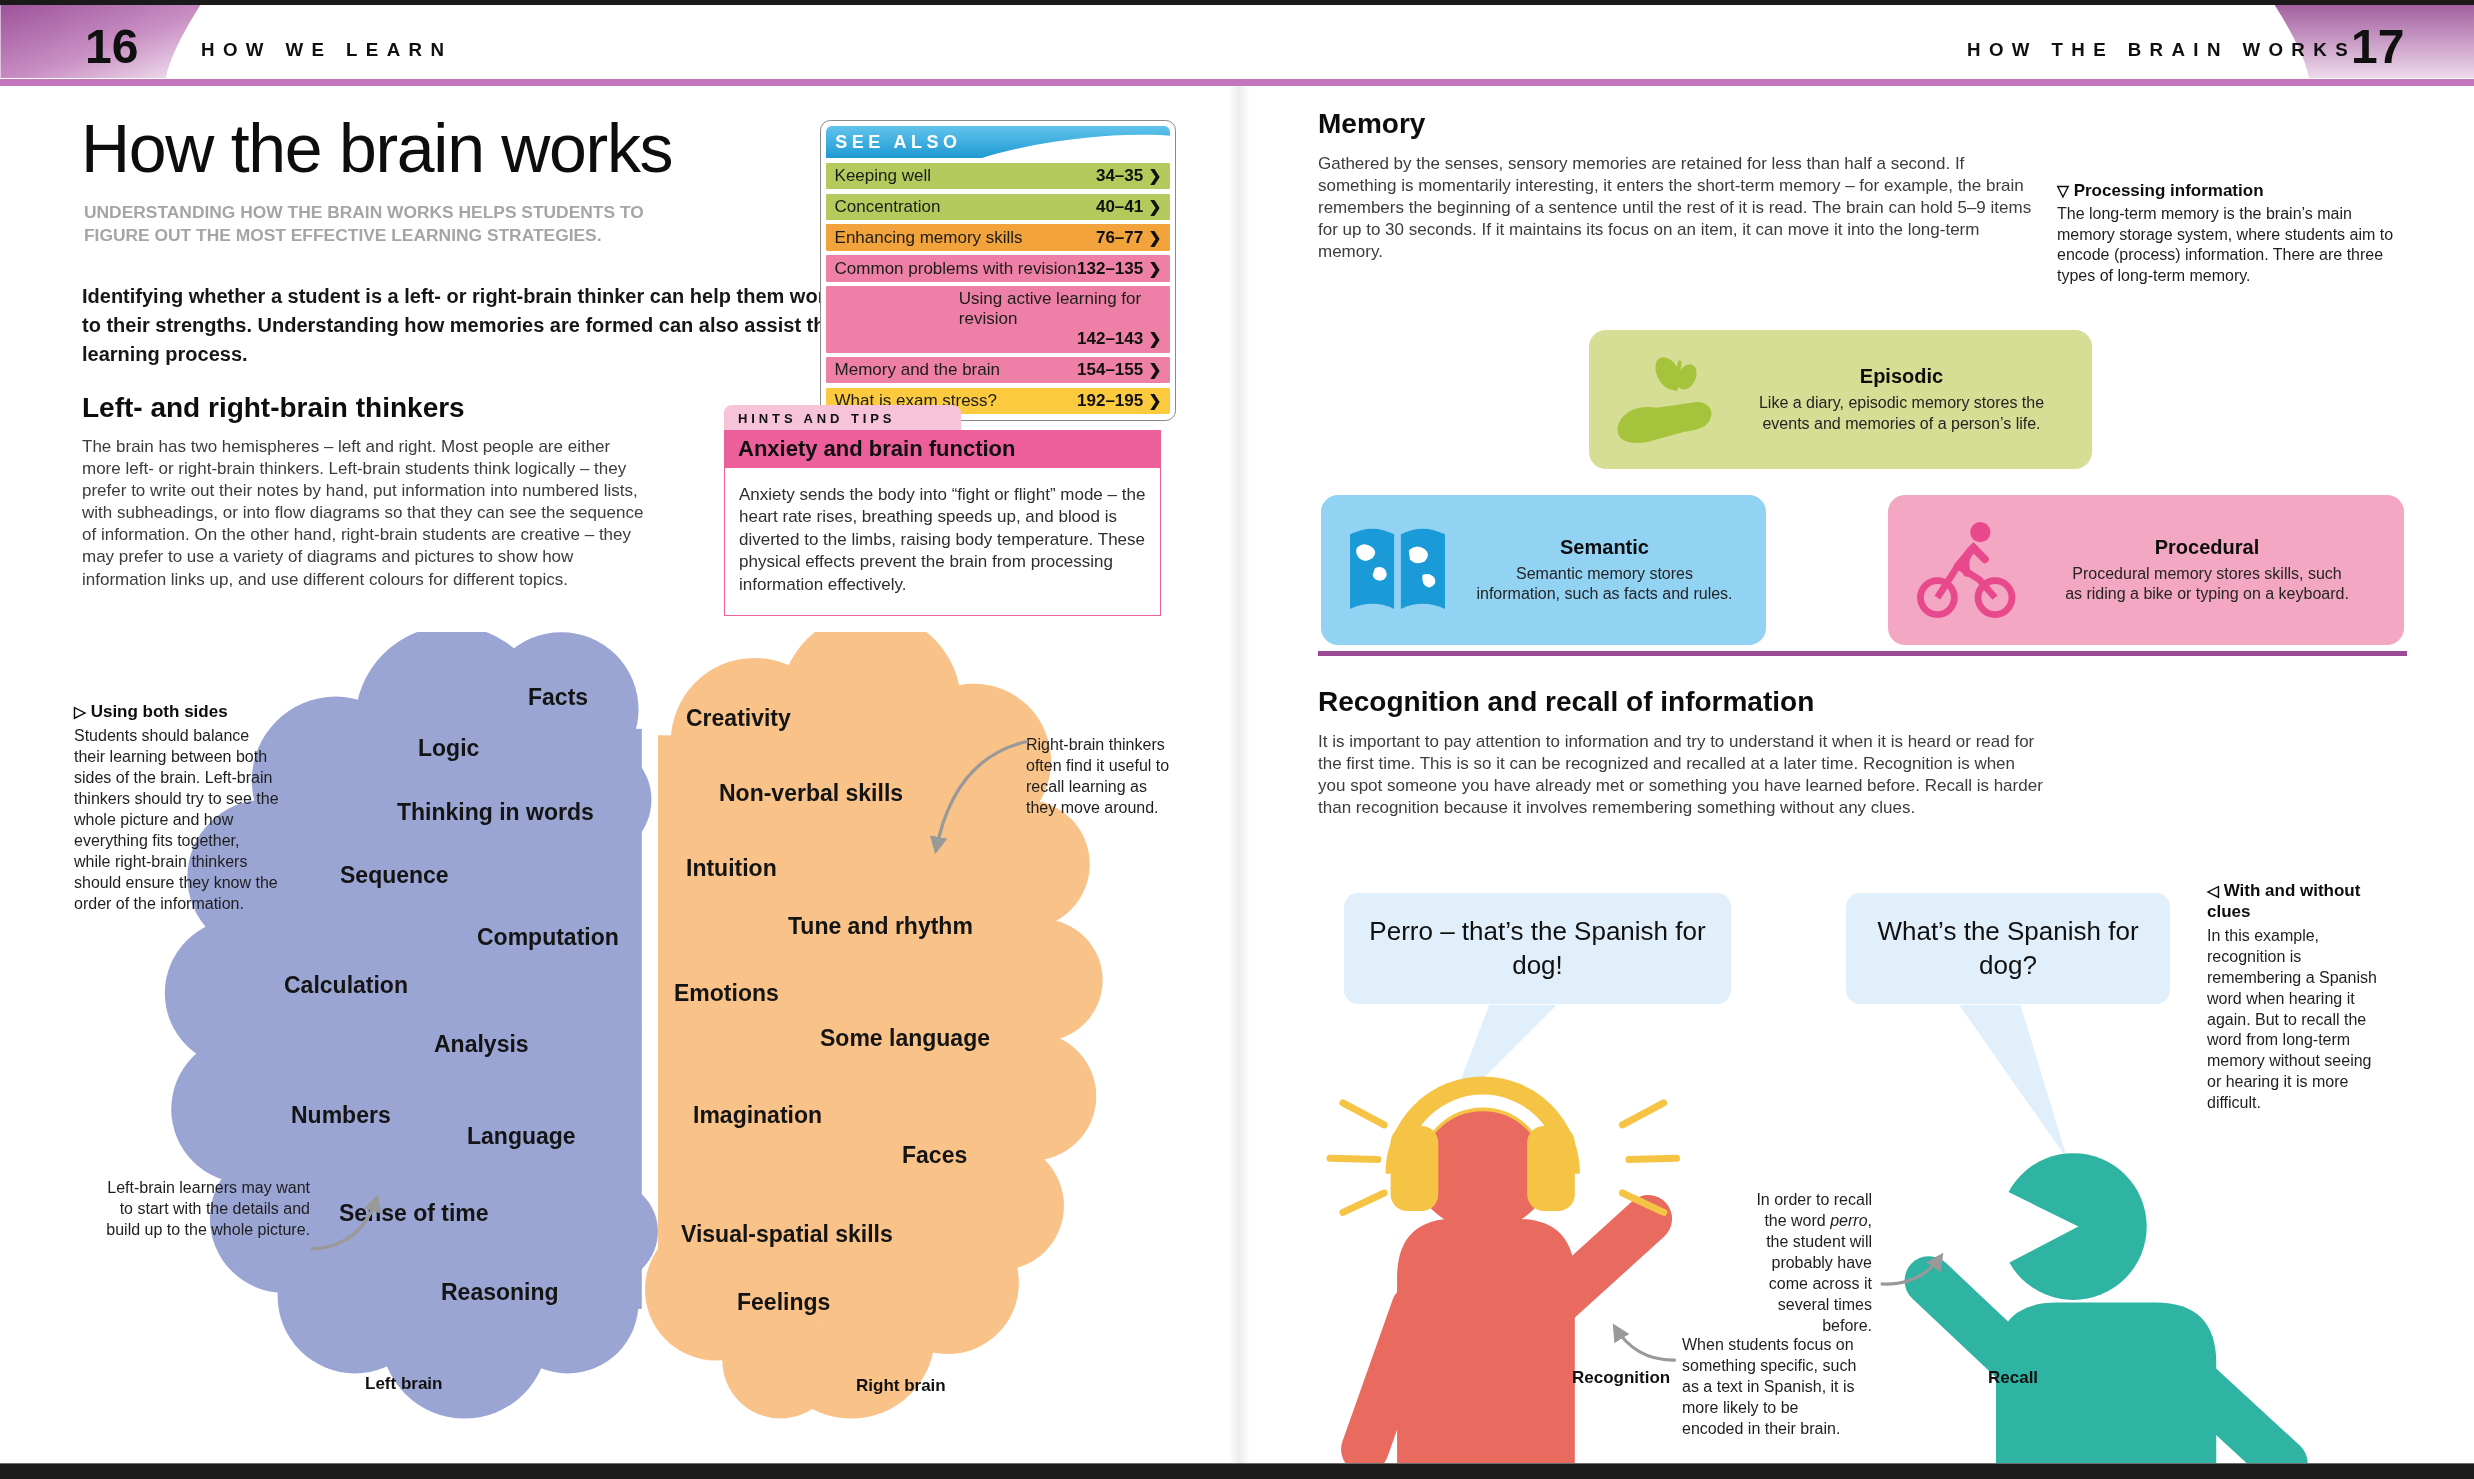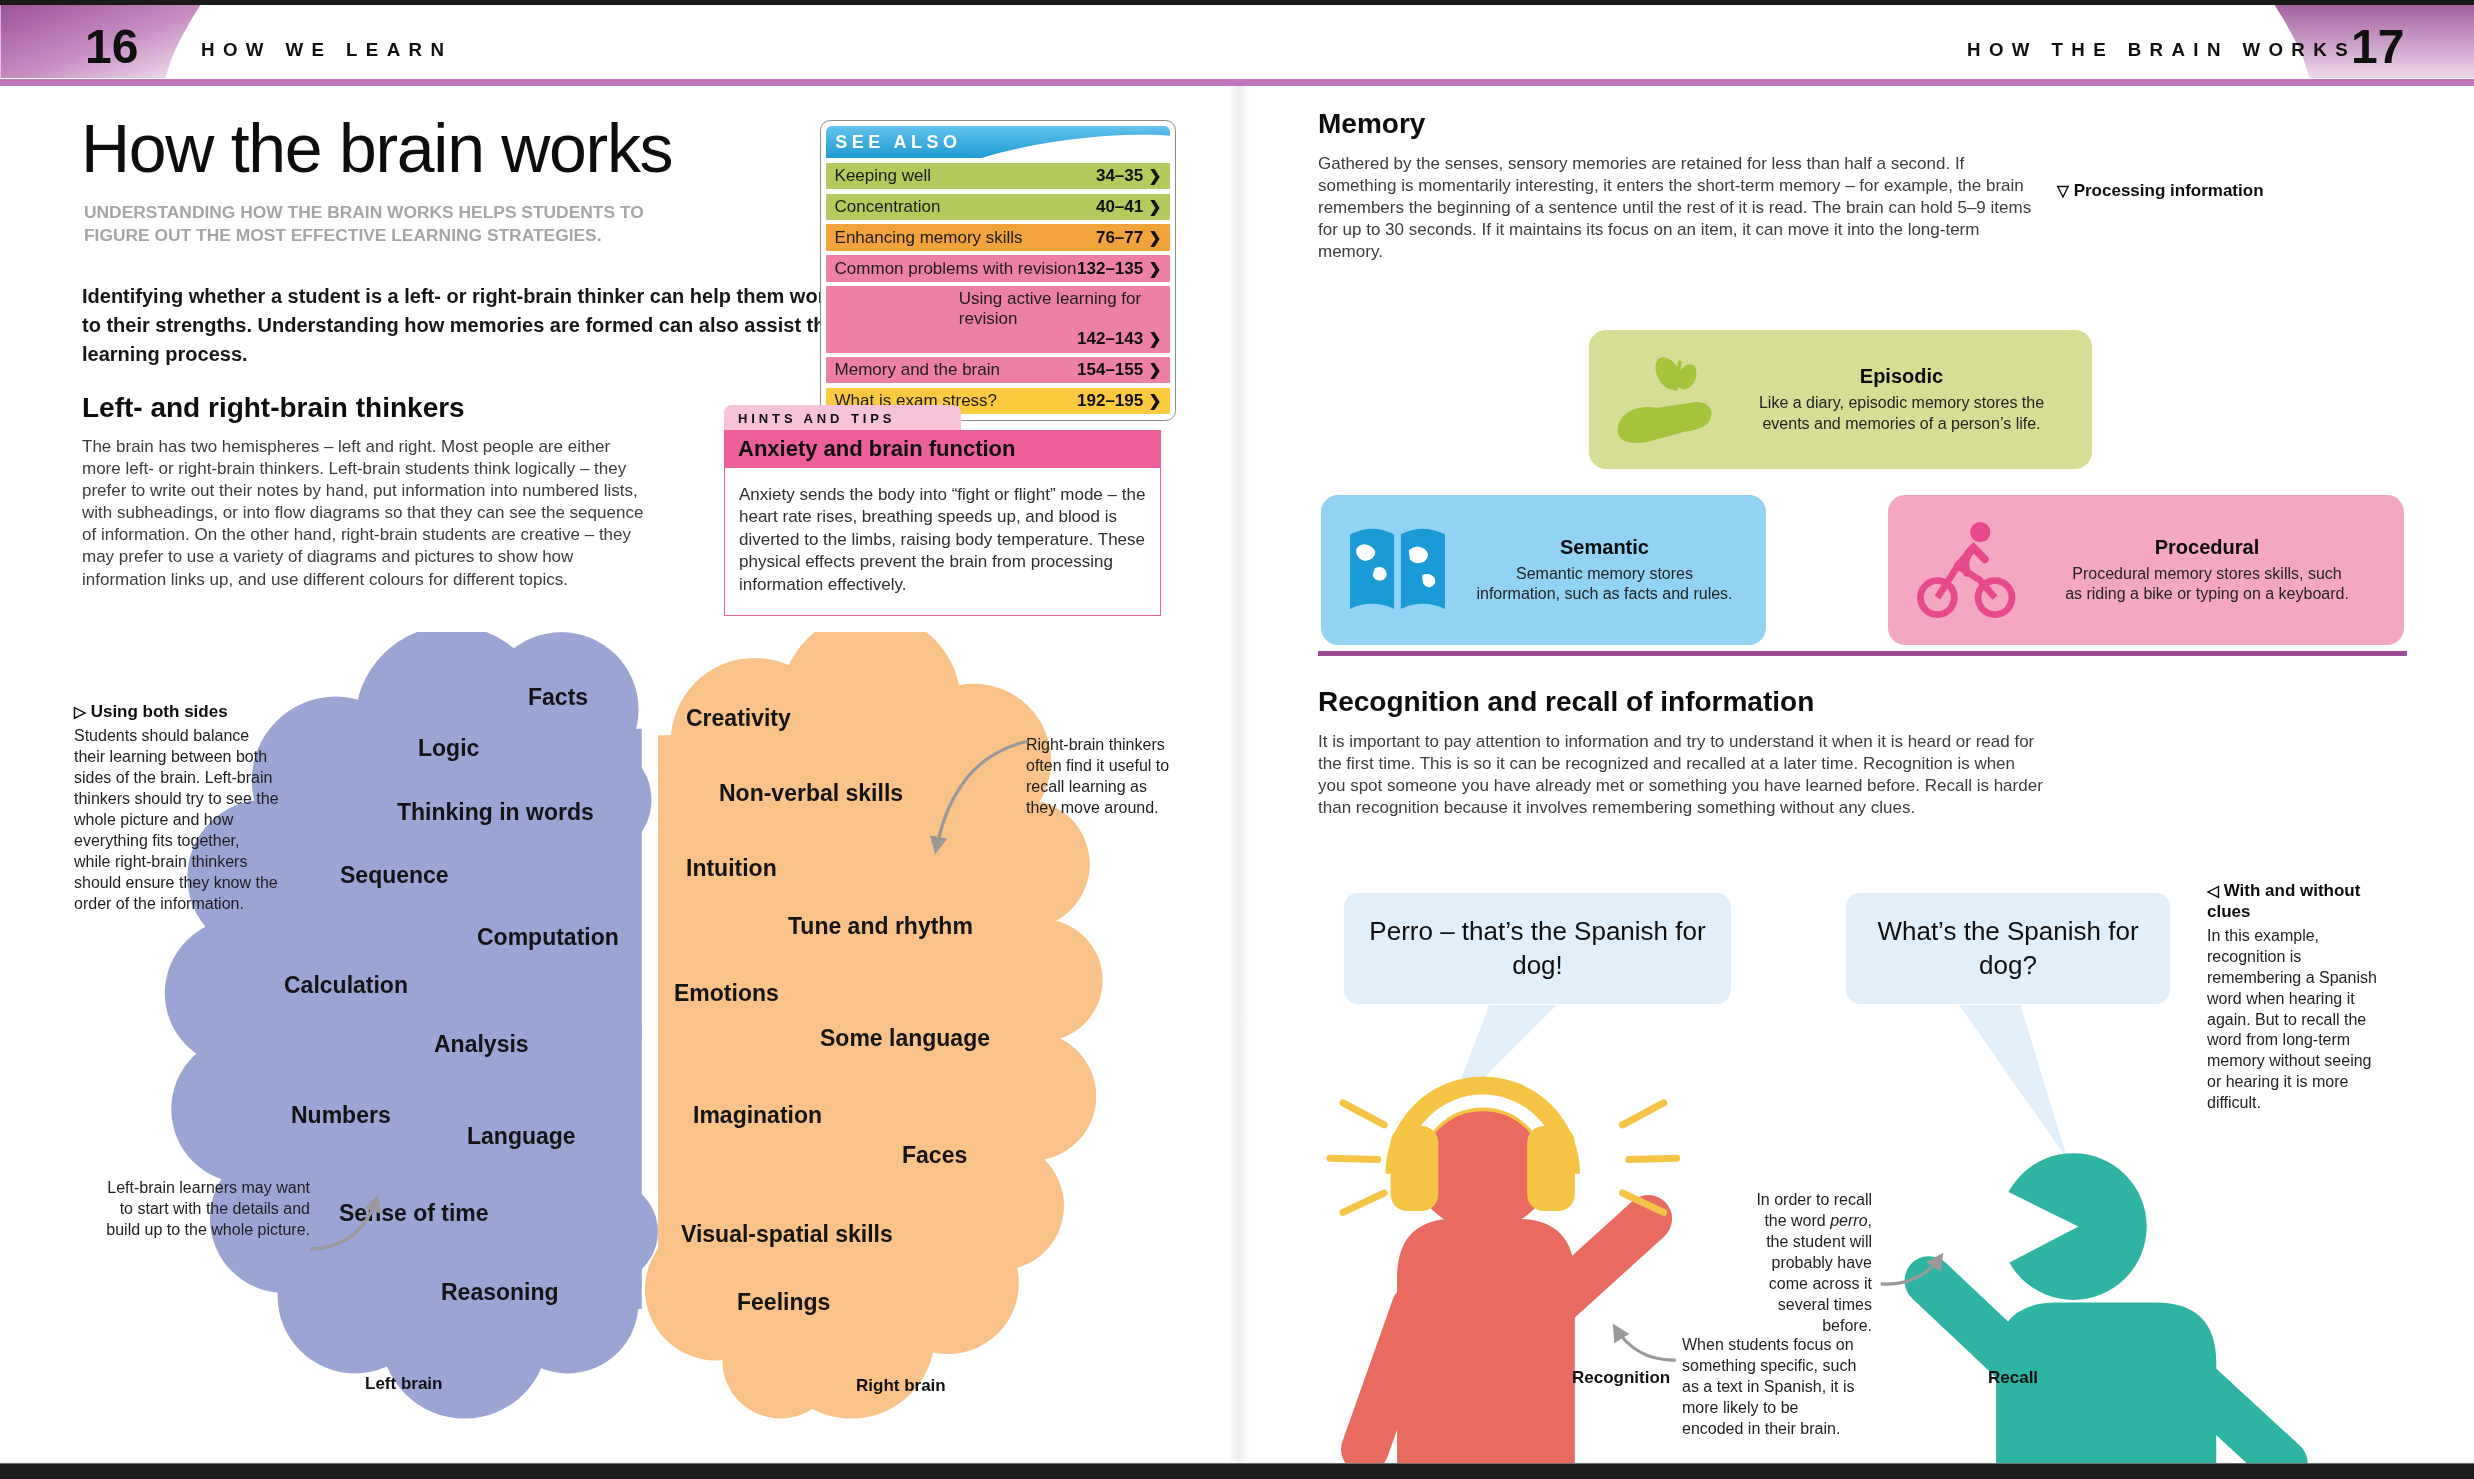--- a/index.html
+++ b/index.html
@@ -224,20 +224,21 @@
     <div class="note" style="margin-top:3.9px;">Students should balance their learning between both sides of the brain. Left-brain thinkers should try to see the whole picture and how everything fits together, while right-brain thinkers should ensure they know the order of the information.</div>
   </div>
   <div class="abs note" style="left:97px;top:1178px;width:213px;text-align:right;">Left-brain learners may want to start with the details and build up to the whole picture.</div>
   <div class="abs note" style="left:1026px;top:735px;width:151px;">Right-brain thinkers often find it useful to recall learning as they move around.</div>
 
   <div class="abs h2" style="left:1318px;top:108px;">Memory</div>
   <div class="abs body-text" style="left:1318px;top:153px;width:728px;">Gathered by the senses, sensory memories are retained for less than half a second. If something is momentarily interesting, it enters the short-term memory – for example, the brain remembers the beginning of a sentence until the rest of it is read. The brain can hold 5–9 items for up to 30 seconds. If it maintains its focus on an item, it can move it into the long-term memory.</div>
 
   <div class="abs" style="left:2057px;top:180px;width:354px;">
     <div class="note-title"><span class="marker">▽</span> <span>Processing information</span></div>
+    <div class="note" style="margin-top:2.6px;font-size:16px;line-height:1.3;">The long-term memory is the brain’s main memory storage system, where students aim to encode (process) information. There are three types of long-term memory.</div>
   </div>
 
   <div class="mem-box" style="left: 1589px; top: 330px; width: 503px; height: 139px; background: rgb(214, 221, 149);">
     <div class="mem-icon">
       <svg width="110" height="110" viewBox="0 0 100 100">
           <g fill="currentColor" style="color: rgb(166, 195, 60);">
         <path d="M6 76 C8 60 26 54 42 57 L76 52 C89 51 94 60 90 68 C87 75 77 78 66 79 L34 88 C18 91 5 88 6 76 Z"></path>
         <ellipse cx="52" cy="26" rx="10" ry="16" transform="rotate(-28 52 26)"></ellipse>
         <ellipse cx="69" cy="29" rx="8" ry="12" transform="rotate(24 69 29)"></ellipse>
         <rect x="59" y="14" width="3.4" height="28" rx="1.7" transform="rotate(8 61 28)"></rect>

